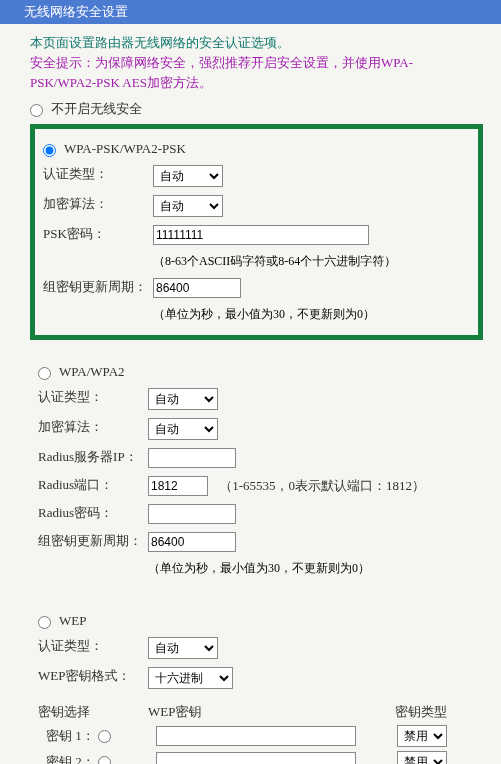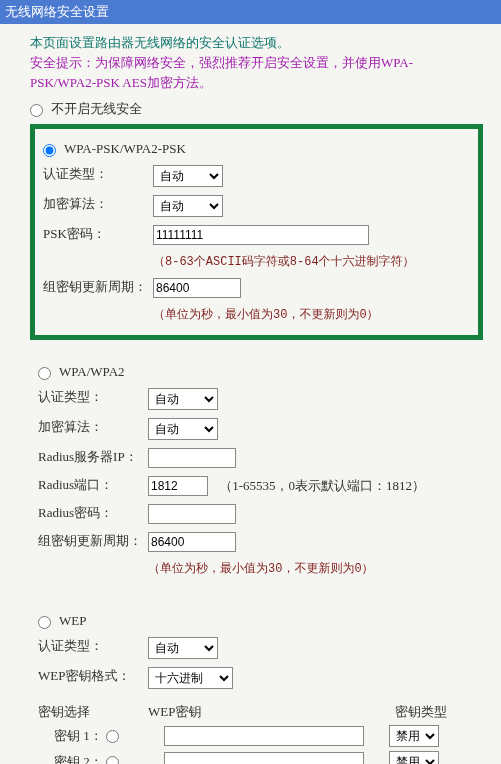--- a/index.html
+++ b/index.html
@@ -8,21 +8,21 @@
   font-size: 13px;
   background: #f5f6f1;
   width: 501px;
   height: 764px;
   overflow: hidden;
   color: #333;
 }
 .titlebar {
   background: #4b7ad1;
   color: #fff;
-  padding: 3px 5px;
+  padding: 3px 24px;
   font-size: 13px;
 }
 .content {
   padding: 10px 18px 8px 30px;
 }
 .intro { color: #0f766e; margin-bottom: 2px; }
 .warn { color: #a21caf; margin-bottom: 2px; }
 .radio-row { margin: 8px 0 6px 0; }
 .radio-row input { vertical-align: middle; margin-right: 5px; }
 .section {
@@ -35,26 +35,26 @@
 .field { flex: 1; }
 select, input[type=text] {
   font-family: Liberation Sans, sans-serif;
   font-size: 12px;
   background: #fff;
   border: 1px solid #888;
   padding: 1px 2px;
   height: 20px;
 }
 select { height: 22px; }
-.hint { color: #7f1d1d; font-size: 12px; margin-left: 110px; margin-top: 2px; margin-bottom: 4px; font-family: Liberation Mono, monospace; }
+.hint { color: #000000; font-size: 12px; margin-left: 110px; margin-top: 2px; margin-bottom: 4px; }
 .wep-head { display: flex; margin-top: 14px; }
 .wep-head .c1 { width: 110px; }
 .wep-head .c2 { flex: 1; }
 .wep-head .c3 { width: 80px; text-align: left; }
-.wep-row { display: flex; align-items: center; margin: 4px 16px; }
+.wep-row { display: flex; align-items: center; margin: 4px 8px; }
 .wep-row .c1 { width: 110px; display: flex; align-items: center; }
 .wep-row .c2 { flex: 1; }
 .wep-row .c3 { width: 70px; }
 .wep-row input[type=text] { width: 200px; }
 .sel-auto { width: 70px; }
 .sel-hex { width: 85px; }
 .txt-wide { width: 216px; }
 .txt-med { width: 88px; }
 .txt-short { width: 60px; }
 </style>

